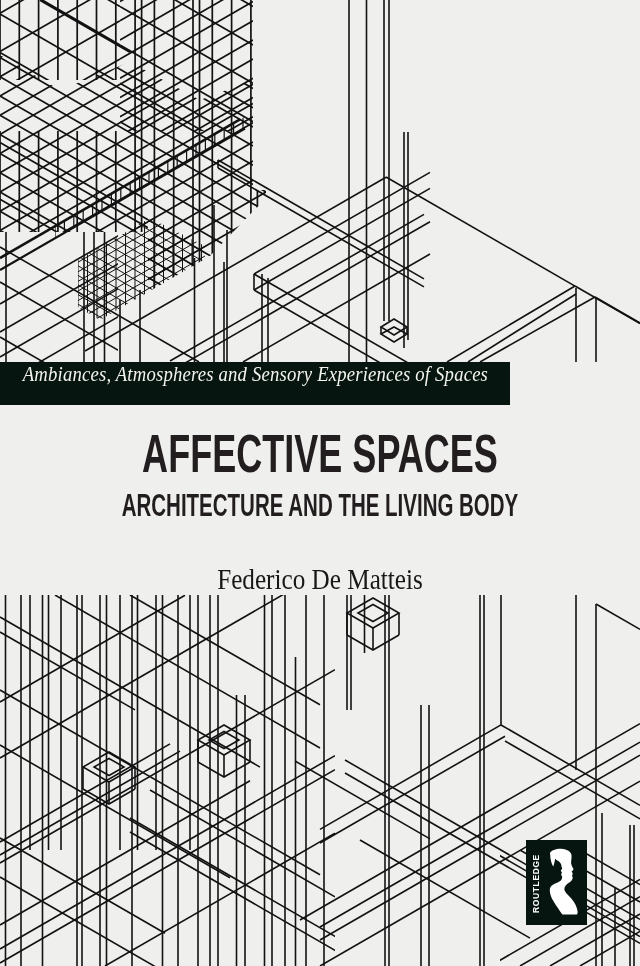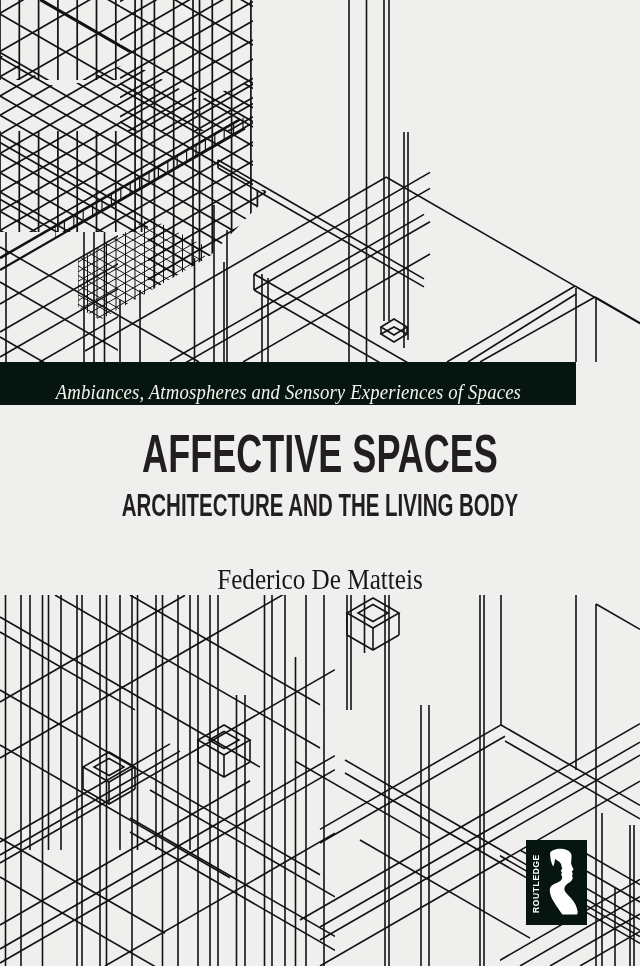--- a/index.html
+++ b/index.html
@@ -1,16 +1,16 @@
 <!DOCTYPE html>
 <html><head><meta charset="utf-8"><title>Affective Spaces</title>
 <style>
 html,body{margin:0;padding:0}
 body{width:640px;height:966px;background:#efefed;position:relative;overflow:hidden;font-family:"Liberation Sans",sans-serif}
-.band{position:absolute;left:0;top:362px;width:576px;height:43px;background:#06150f;display:flex;align-items:flex-end;justify-content:center}
+.band{position:absolute;left:0;top:362px;width:510px;height:43px;background:#06150f;display:flex;align-items:flex-start;justify-content:center}
 .band span{font-family:"Liberation Serif",serif;font-style:italic;color:#f4f4ef;font-size:21.5px;letter-spacing:0.2px;white-space:nowrap;transform:scaleX(0.87);transform-origin:center}
 .title{position:absolute;left:0;top:423px;width:640px;text-align:center;font-weight:bold;font-size:53px;color:#221e1f;transform:scaleX(0.68);transform-origin:320px 50%;white-space:nowrap}
 .subtitle{position:absolute;left:0;top:488px;width:640px;text-align:center;font-weight:bold;font-size:31px;color:#221e1f;transform:scaleX(0.661);transform-origin:320px 50%;white-space:nowrap}
 .author{position:absolute;left:0;top:562px;width:640px;text-align:center;font-family:"Liberation Serif",serif;font-size:30px;color:#181818;transform:scaleX(0.84);transform-origin:320px 50%;white-space:nowrap}
 </style></head>
 <body>
 
 <svg width="640" height="362" viewBox="0 0 640 362" style="position:absolute;left:0;top:0">
     <defs>
       <clipPath id="m1a">

